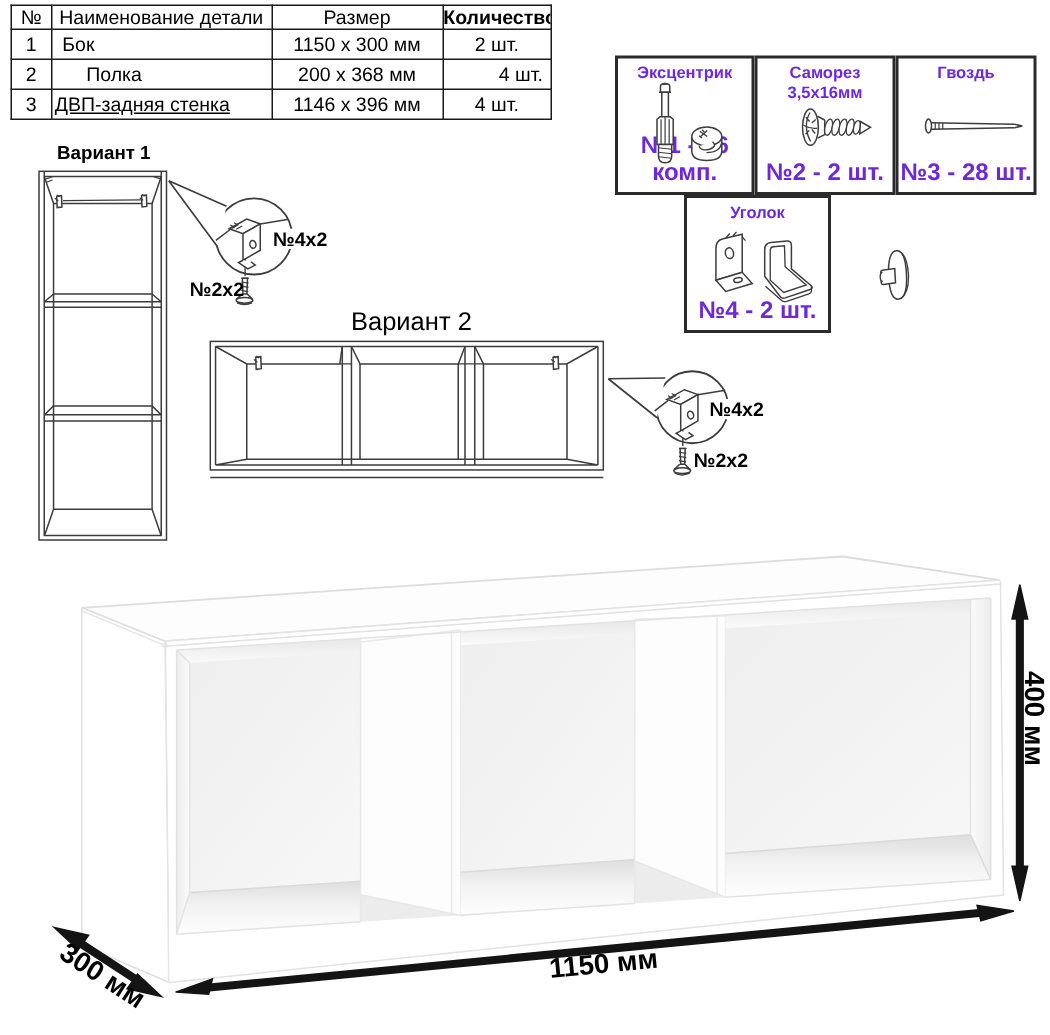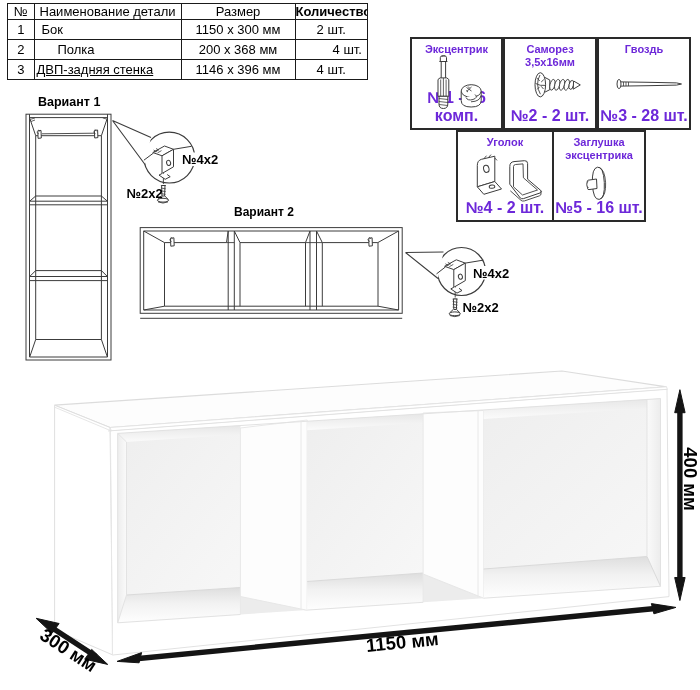--- a/index.html
+++ b/index.html
@@ -65,28 +65,24 @@
 <div class="hwbox" style="left:597px;top:37px;width:90px;height:89px;">
   <div class="hwtitle">Гвоздь</div>
   <div class="hwnum">№3 - 28 шт.</div>
 </div>
 
 <div class="hwbox" style="left:456px;top:130px;width:94px;height:88px;">
   <div class="hwtitle">Уголок</div>
   <div class="hwnum">№4 - 2 шт.</div>
 </div>
 
-<div class="hwbox" style="left:552px;top:130px;width:90px;height:88px;">
-  <div class="hwtitle">Заглушка<br>эксцентрика</div>
-  <div class="hwnum">№5 - 16 шт.</div>
-</div>
 
 <div class="abs" style="left:38px;top:95px;font-weight:bold;font-size:12.5px;">Вариант 1</div>
 
-<div class="abs" style="left:234px;top:205px;font-weight:bold;font-size:12px;">Вариант 2</div>
+<div class="abs" style="left:234px;top:205px;font-weight:normal;font-size:17px;">Вариант 2</div>
 
 <svg class="lay" width="700" height="690" viewBox="0 0 700 690">
   <g fill="none" stroke="#3d3d3d" stroke-width="1">
 
     <g>
       <path d="M440.3 61.5 L440.3 57.6 Q440.3 55.6 443.4 55.6 Q446.5 55.6 446.5 57.6 L446.5 61.5 Z" fill="#fff"></path>
       <path d="M441.6 56.4 l3.6 -0.5" stroke-width="0.8"></path>
       <path d="M439.4 61.5 L447.4 61.5"></path>
       <path d="M441.2 61.5 L441.2 77.9 M445.6 61.5 L445.6 77.9"></path>
       <path d="M438 79.5 L440 77.9 L446.8 77.9 L448.8 79.5 L448.8 96.3 L438 96.3 Z" fill="#fff"></path>

